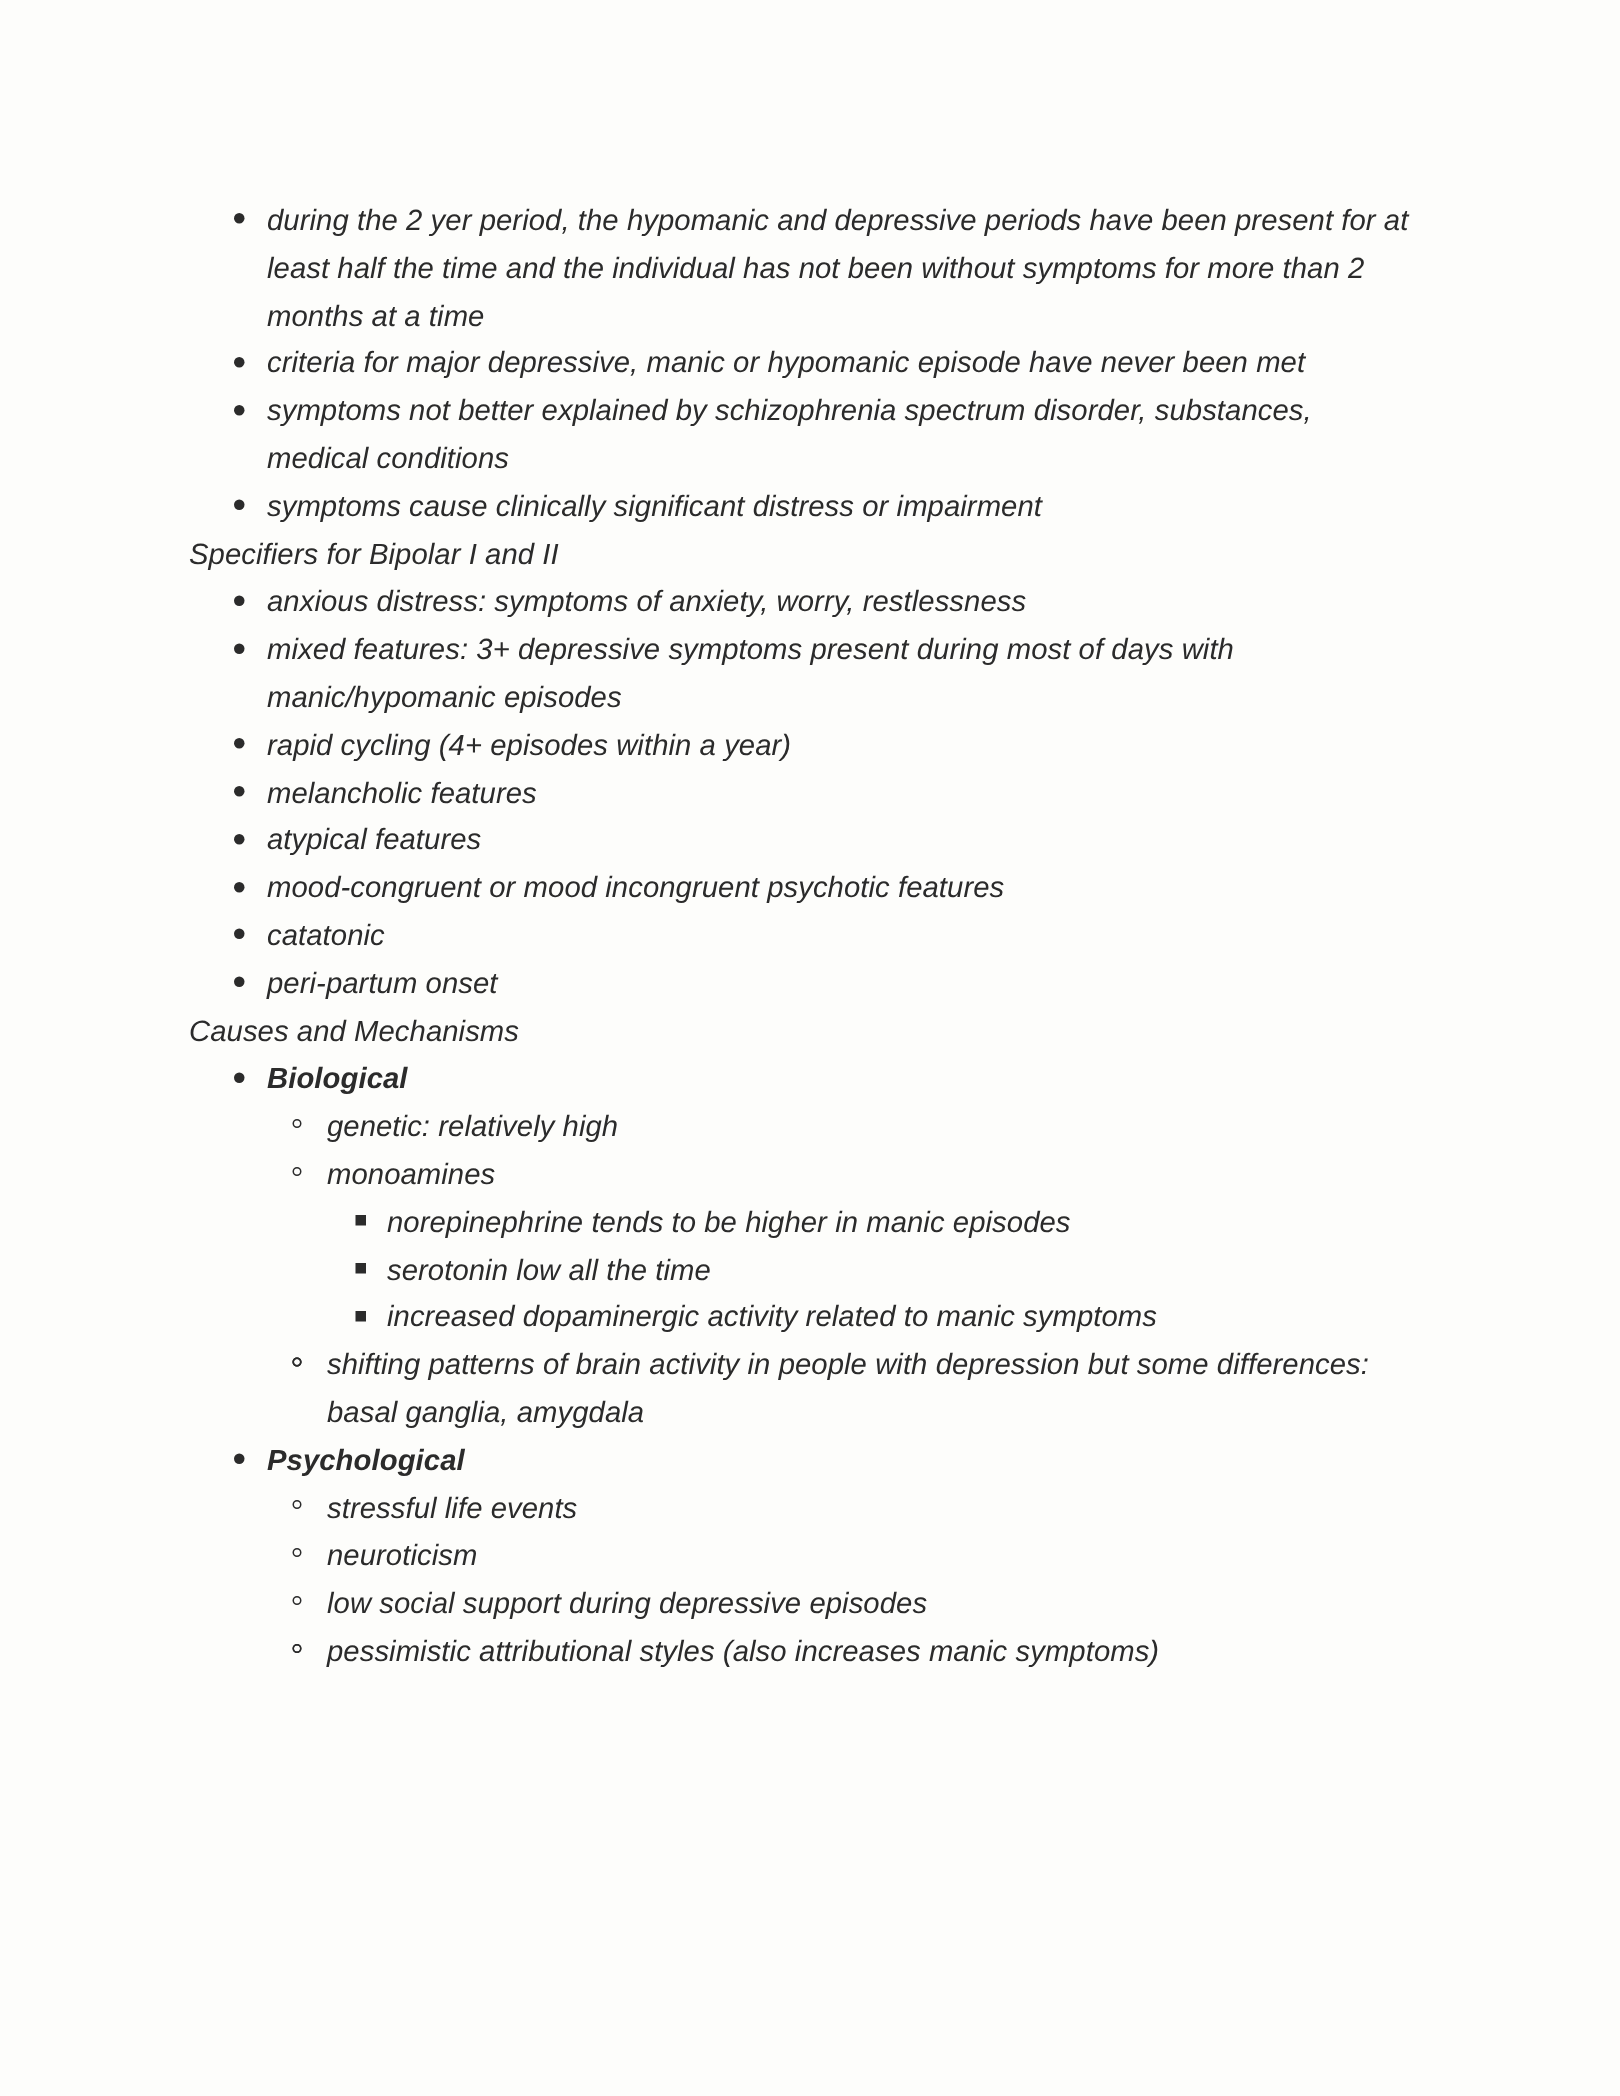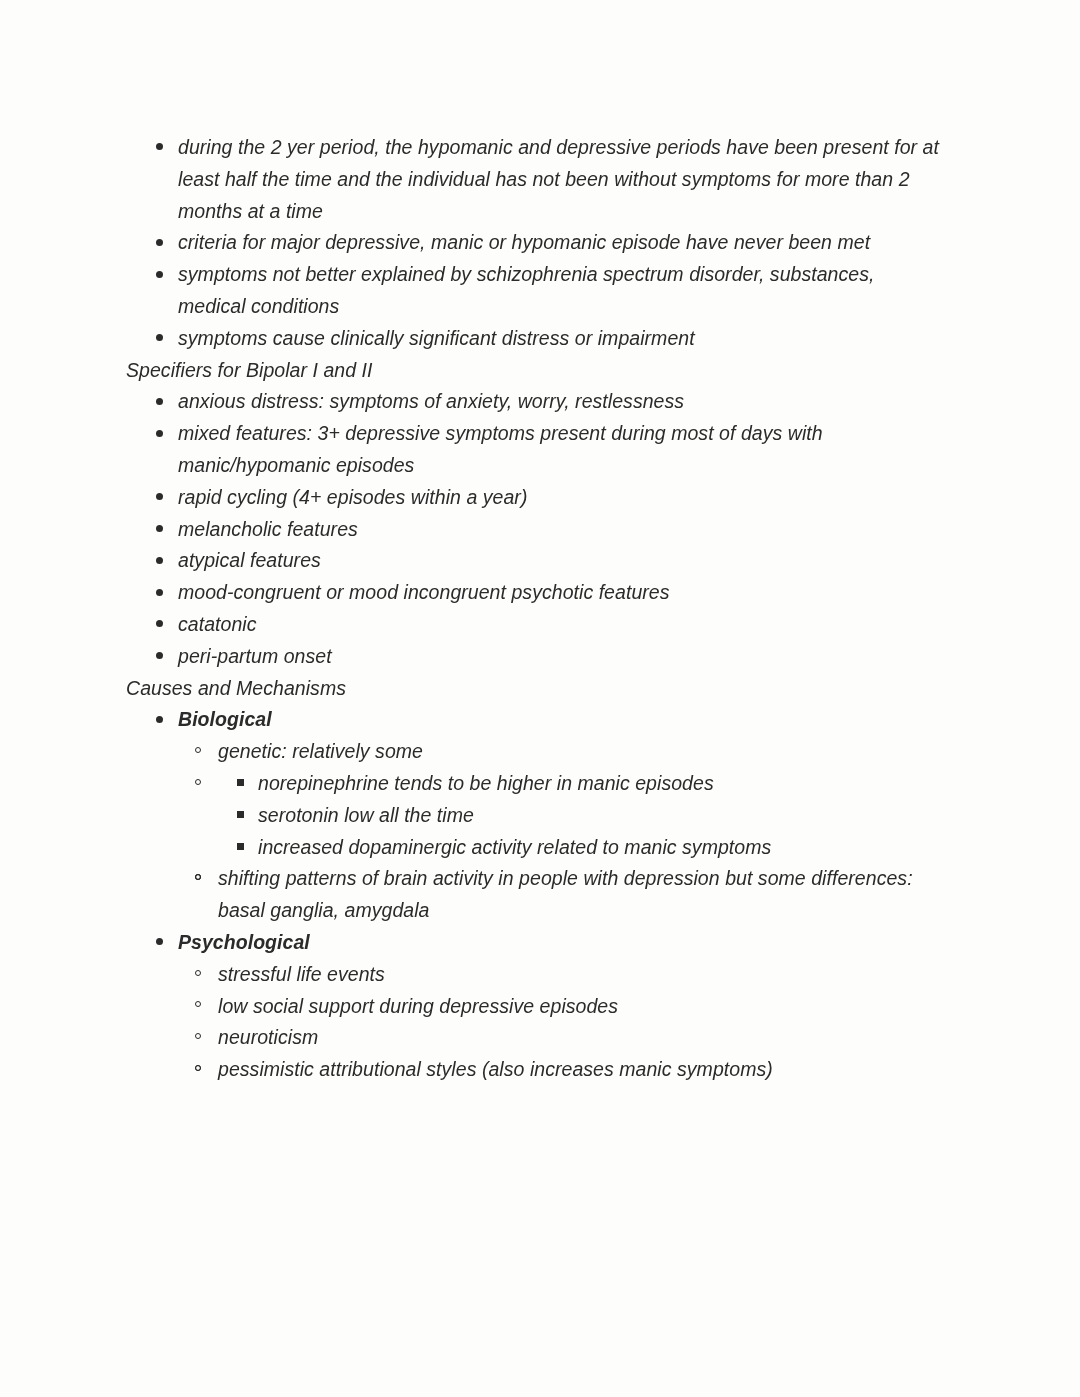--- a/index.html
+++ b/index.html
@@ -173,24 +173,25 @@
       </div>
       <div class="line heading">
         <span class="text">Causes and Mechanisms</span>
       </div>
       <div class="line lvl1">
         <span class="marker"><span class="disc"></span></span>
         <span class="text bold">Biological</span>
       </div>
       <div class="line lvl2">
         <span class="marker"><span class="ring"></span></span>
-        <span class="text">genetic: relatively some</span>
-      </div>
-      <div class="line lvl2">
-        <span class="marker"><span class="ring"></span></span>
+        <span class="text">genetic: relatively high</span>
+      </div>
+      <div class="line lvl2">
+        <span class="marker"><span class="ring"></span></span>
+        <span class="text">monoamines</span>
       </div>
       <div class="line lvl3">
         <span class="marker"><span class="square"></span></span>
         <span class="text">norepinephrine tends to be higher in manic episodes</span>
       </div>
       <div class="line lvl3">
         <span class="marker"><span class="square"></span></span>
         <span class="text">serotonin low all the time</span>
       </div>
       <div class="line lvl3">
@@ -210,25 +211,25 @@
       <div class="line lvl1">
         <span class="marker"><span class="disc"></span></span>
         <span class="text bold">Psychological</span>
       </div>
       <div class="line lvl2">
         <span class="marker"><span class="ring"></span></span>
         <span class="text">stressful life events</span>
       </div>
       <div class="line lvl2">
         <span class="marker"><span class="ring"></span></span>
+        <span class="text">neuroticism</span>
+      </div>
+      <div class="line lvl2">
+        <span class="marker"><span class="ring"></span></span>
         <span class="text">low social support during depressive episodes</span>
-      </div>
-      <div class="line lvl2">
-        <span class="marker"><span class="ring"></span></span>
-        <span class="text">neuroticism</span>
       </div>
       <div class="line lvl2">
         <span class="marker"><span class="ring"></span></span>
       </div>
       <div class="line lvl2">
         <span class="marker"><span class="ring"></span></span>
         <span class="text">pessimistic attributional styles (also increases manic symptoms)</span>
       </div>
     </div>
 </div>

